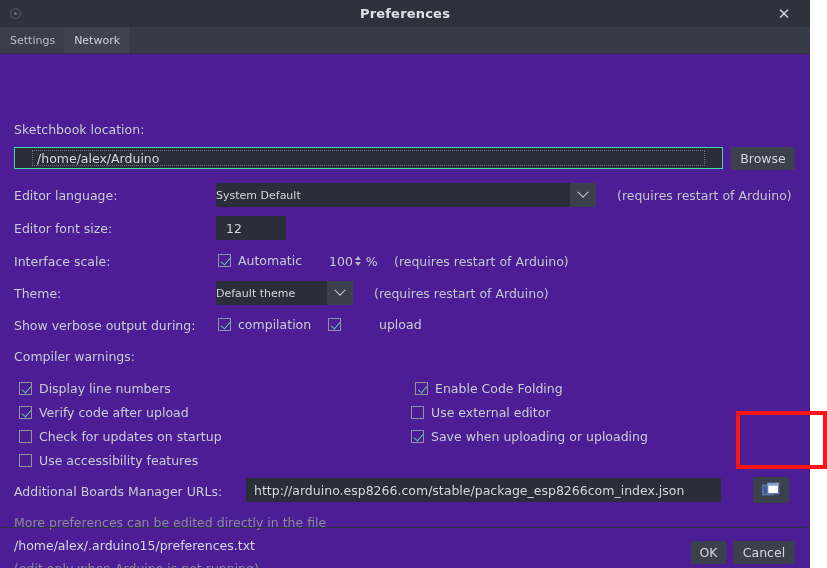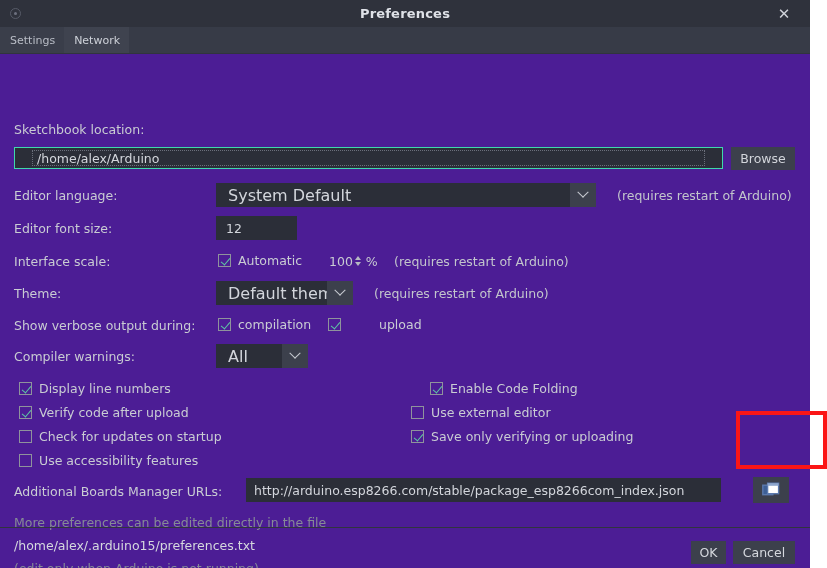--- a/index.html
+++ b/index.html
@@ -160,23 +160,23 @@
   .combo {
     background: #2b2e38;
     height: 24px;
     display: flex;
     align-items: center;
     box-sizing: border-box;
     cursor: pointer;
   }
   .combo .val {
     flex: 1;
-    padding-left: 12px;
+    padding-left: 0;
     color: #d3d6dc;
-    font-size: 16px;
+    font-size: 11px;
     white-space: nowrap;
     overflow: hidden;
   }
   .combo .arrow {
     width: 26px;
     height: 100%;
     background: #3c404c;
     display: flex;
     align-items: center;
     justify-content: center;
@@ -337,21 +337,21 @@
     <div class="label abs" style="left:14px; top:134px;">Editor language:</div>
     <div class="combo abs" style="left:216px; top:129px; width:380px;">
       <div class="val">System Default</div>
       <div class="arrow">
           <i class="chev"></i>
         </div>
     </div>
     <div class="hint abs" style="left:617px; top:134px;">(requires restart of Arduino)</div>
 
     <div class="label abs" style="left:14px; top:167px;">Editor font size:</div>
-    <div class="textbox abs" style="left:216px; top:162px; width:81px;">12</div>
+    <div class="textbox abs" style="left:216px; top:162px; width:70px;">12</div>
 
     <div class="label abs" style="left:14px; top:200px;">Interface scale:</div>
     <div class="cbrow abs" style="left:218px; top:199px;">
       <span class="cb checked"></span>
       <span class="cblabel">Automatic</span>
     </div>
     <div class="spin abs" style="left:329px; top:199px;">
       <span class="num">100</span>
       <span class="updown">
         <i class="up"></i>
@@ -374,55 +374,49 @@
     <div class="cbrow abs" style="left:218px; top:263px;">
       <span class="cb checked"></span>
       <span class="cblabel">compilation</span>
     </div>
     <div class="cbrow abs" style="left:328px; top:263px;gap:38px;">
       <span class="cb checked"></span>
       <span class="cblabel">upload</span>
     </div>
 
     <div class="label abs" style="left:14px; top:295px;">Compiler warnings:</div>
-    <div class="combo abs" style="left:216px; top:290px; width:92px;">
-      <div class="val">All</div>
-      <div class="arrow">
-          <i class="chev"></i>
-        </div>
-    </div>
 
     <div class="cbrow abs" style="left:19px; top:327px;">
       <span class="cb checked"></span>
       <span class="cblabel">Display line numbers</span>
     </div>
     <div class="cbrow abs" style="left:19px; top:351px;">
       <span class="cb checked"></span>
       <span class="cblabel">Verify code after upload</span>
     </div>
     <div class="cbrow abs" style="left:19px; top:375px;">
       <span class="cb"></span>
       <span class="cblabel">Check for updates on startup</span>
     </div>
     <div class="cbrow abs" style="left:19px; top:399px;">
       <span class="cb"></span>
       <span class="cblabel">Use accessibility features</span>
     </div>
 
-    <div class="cbrow abs" style="left:430px; top:327px;">
+    <div class="cbrow abs" style="left:415px; top:327px;">
       <span class="cb checked"></span>
       <span class="cblabel">Enable Code Folding</span>
     </div>
     <div class="cbrow abs" style="left:411px; top:351px;">
       <span class="cb"></span>
       <span class="cblabel">Use external editor</span>
     </div>
     <div class="cbrow abs" style="left:411px; top:375px;">
       <span class="cb checked"></span>
-      <span class="cblabel">Save only verifying or uploading</span>
+      <span class="cblabel">Save when uploading or uploading</span>
     </div>
 
     <div class="label abs" style="left:14px; top:430px;">Additional Boards Manager URLs:</div>
     <div class="url-field">http://arduino.esp8266.com/stable/package_esp8266com_index.json</div>
     <div class="url-btn">
       <svg width="18" height="16" viewBox="0 0 18 16">
         <rect x="0.8" y="3.2" width="10" height="9.5" fill="#3d5f96" stroke="#5b79ad" stroke-width="1.4"></rect>
         <rect x="5.6" y="1.2" width="11" height="10.5" fill="#ffffff" stroke="#5b79ad" stroke-width="1.4"></rect>
         <rect x="5.6" y="1.2" width="11" height="2.6" fill="#8ea6cd"></rect>
       </svg>

